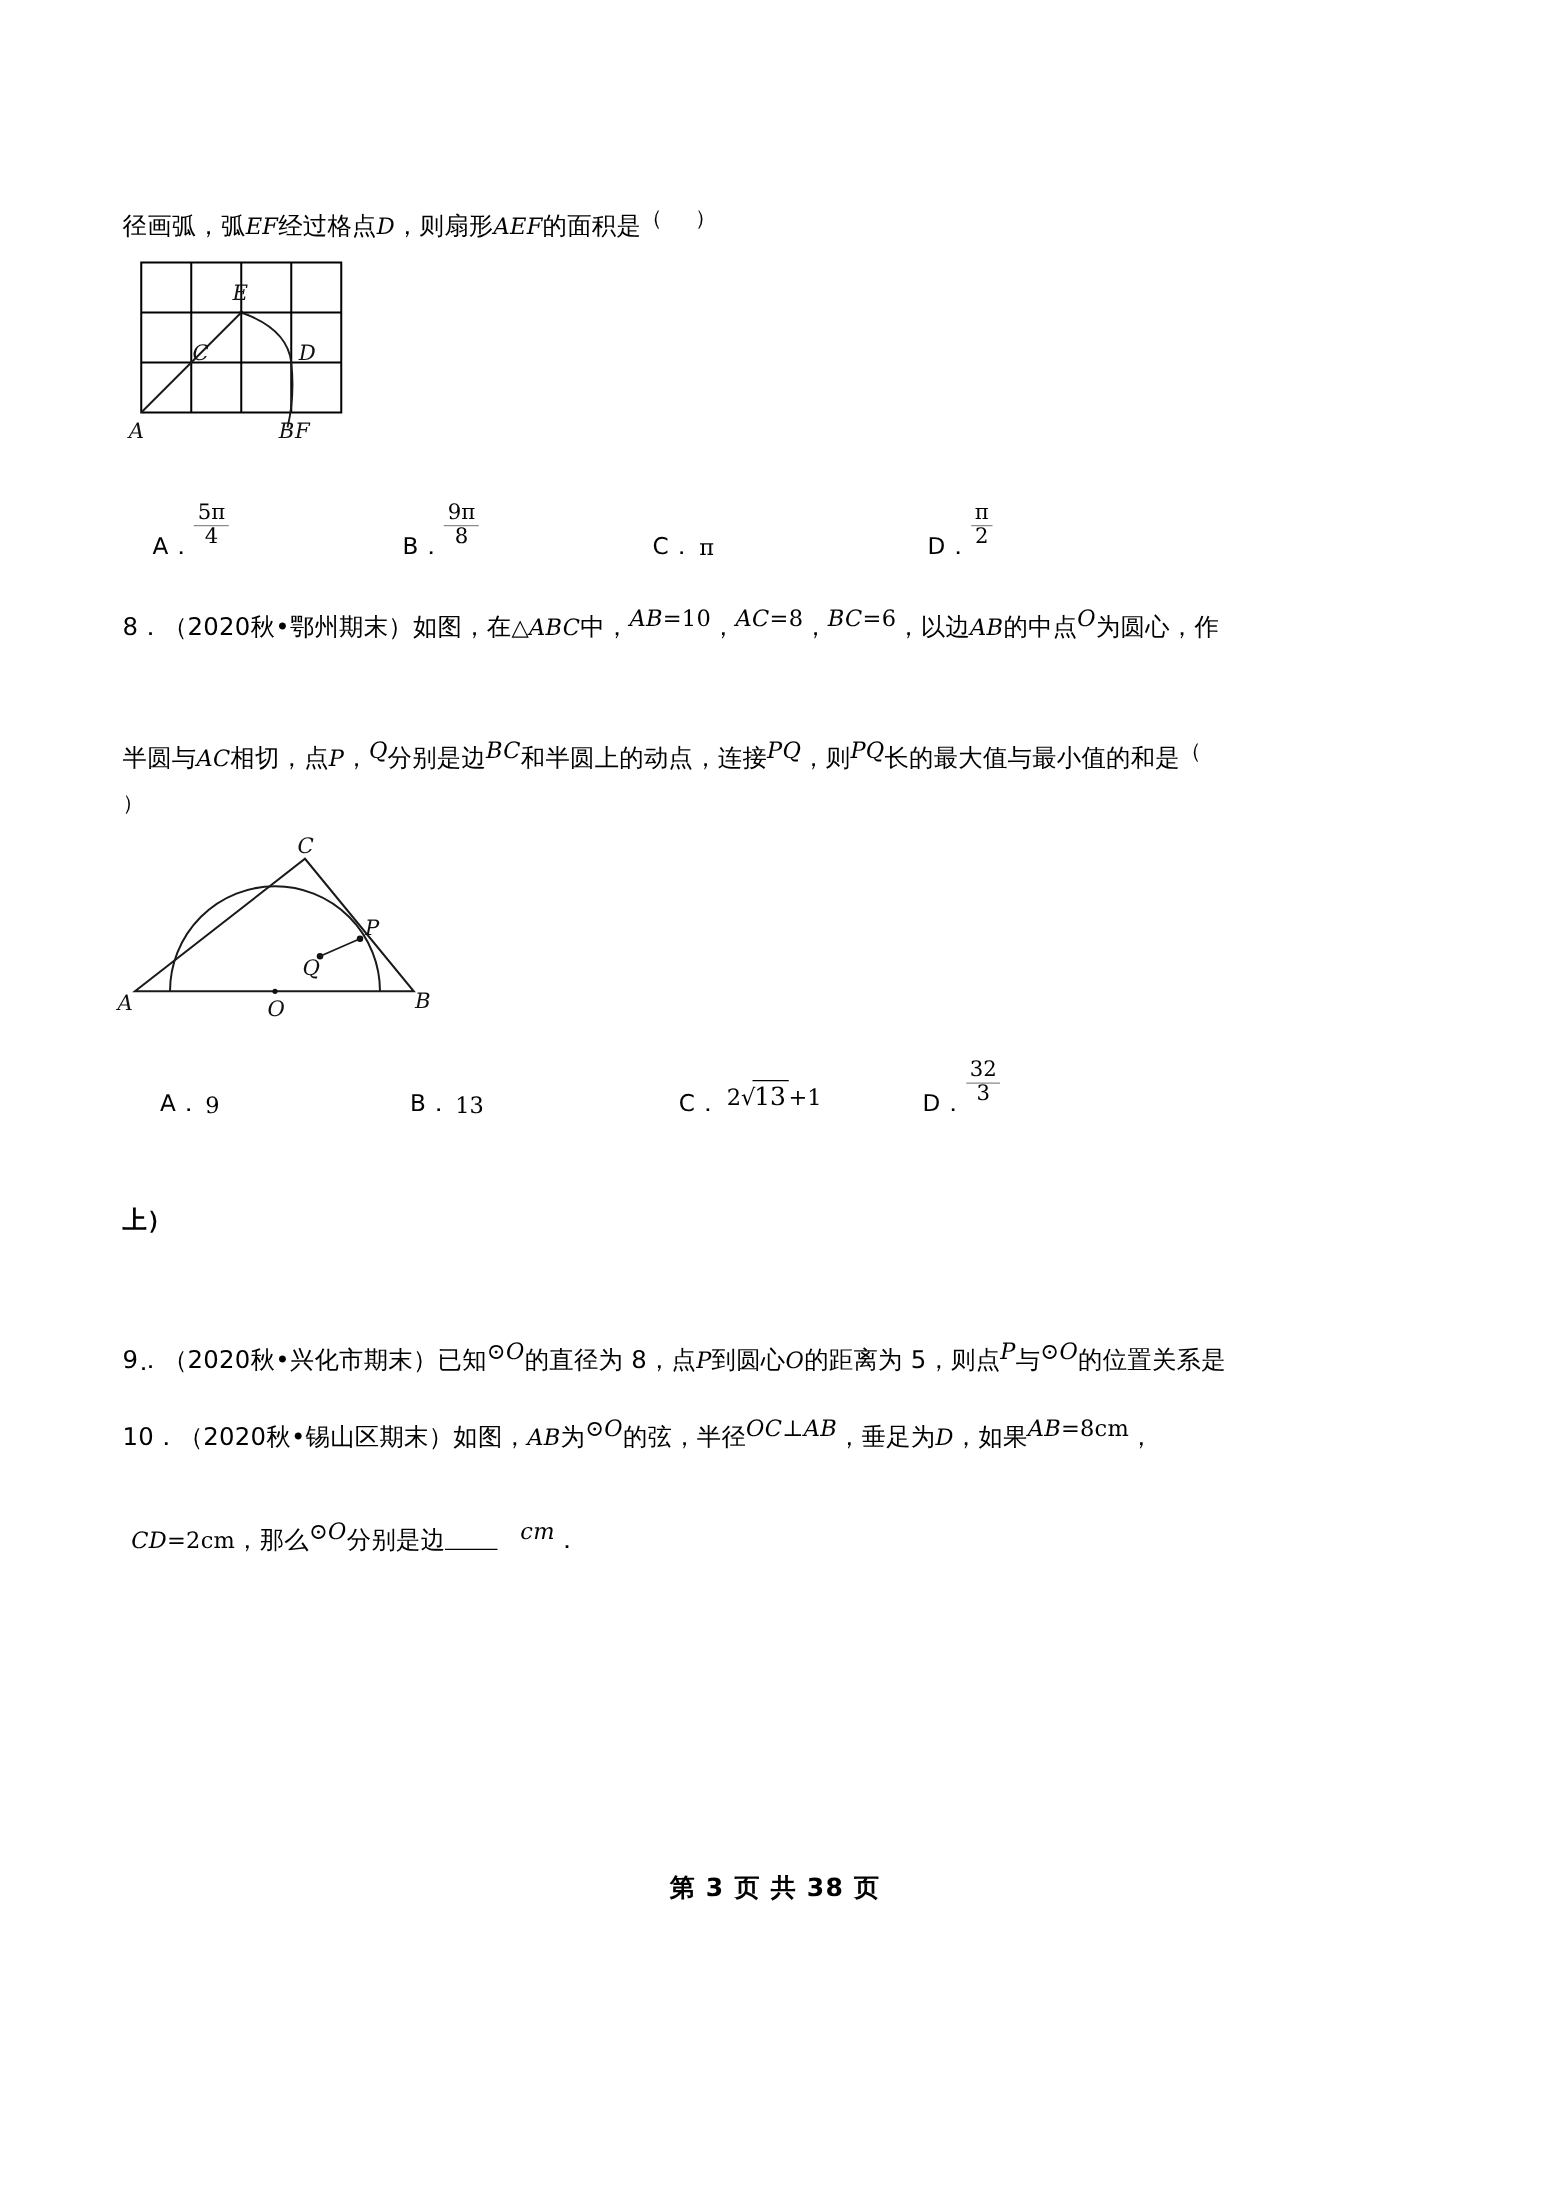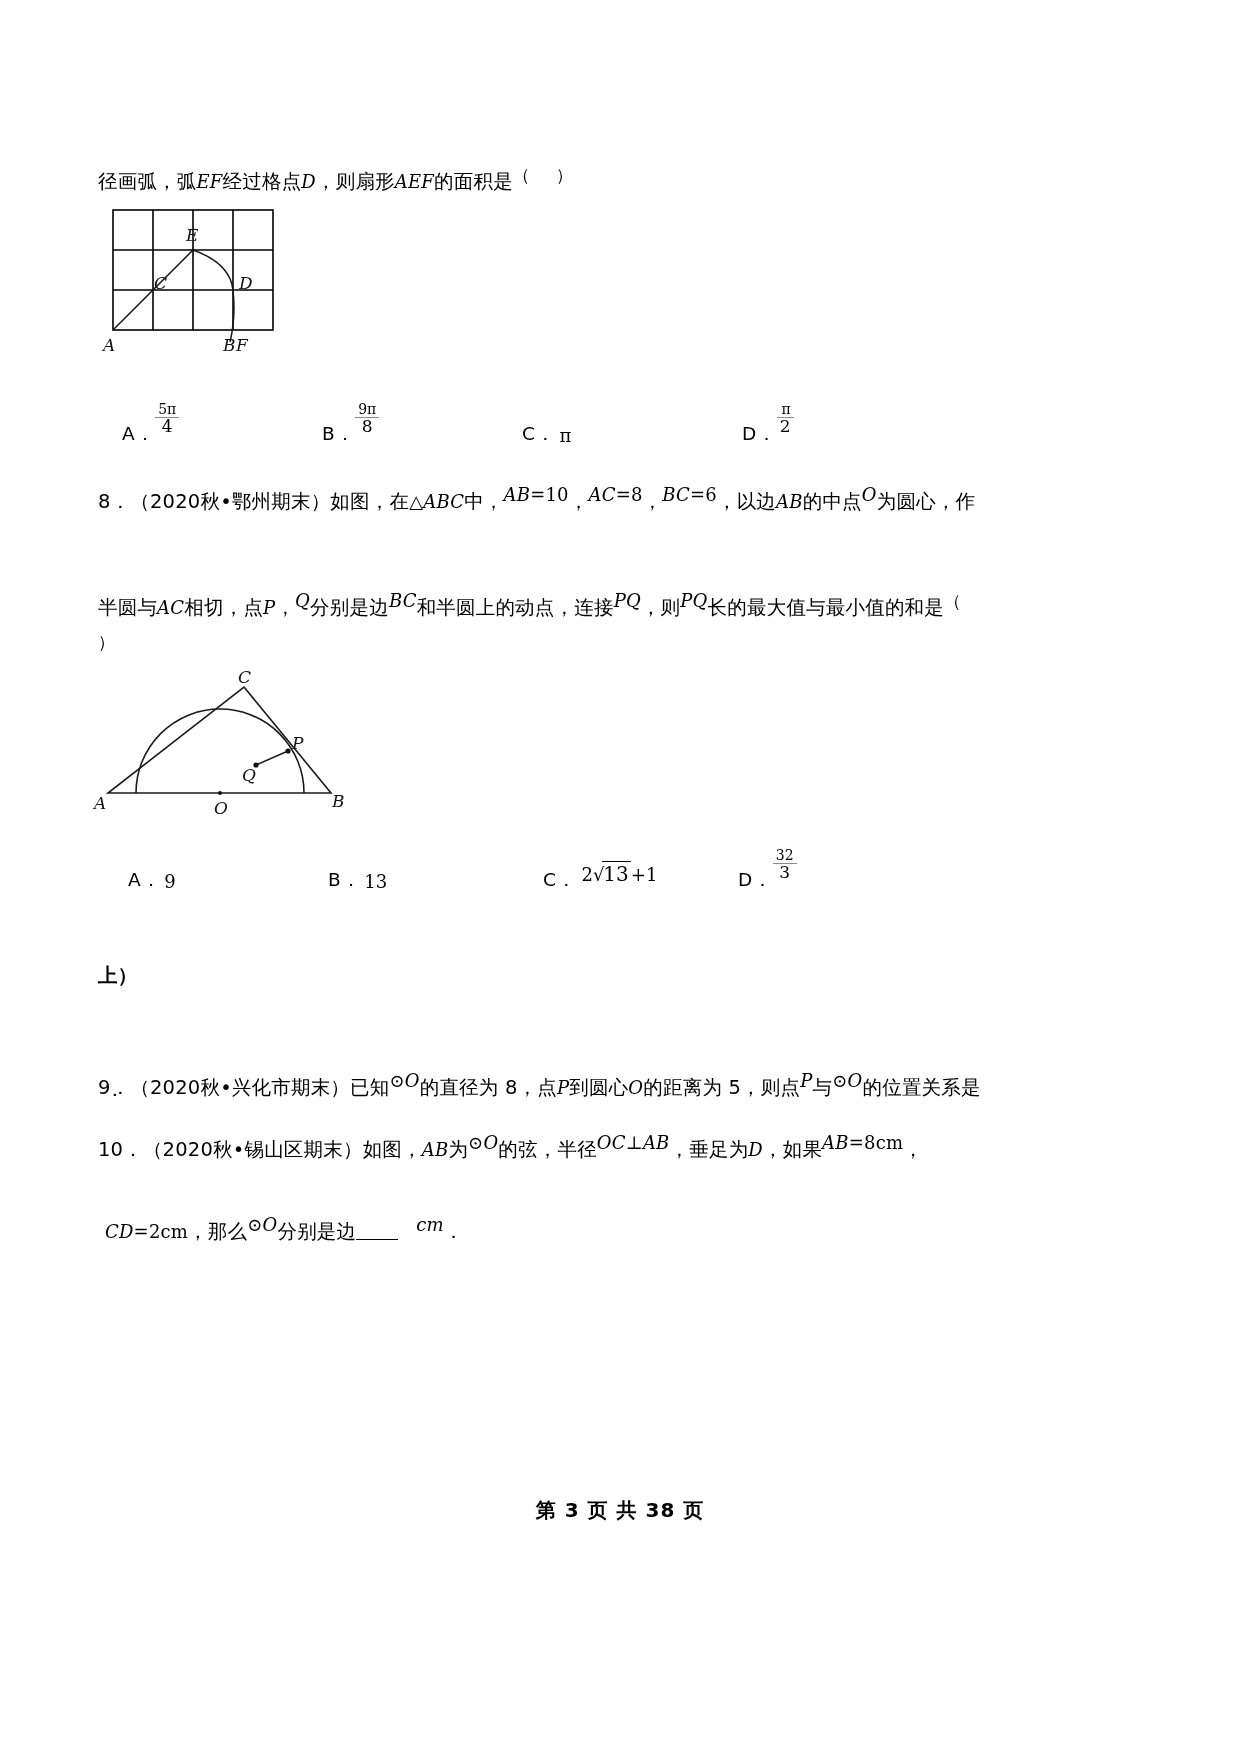--- a/index.html
+++ b/index.html
@@ -57,21 +57,21 @@
     vertical-align: -0.55em;
     text-align: center;
     font-family: "DejaVu Serif", serif;
     font-style: normal;
     line-height: 1.05;
     position: relative;
     top: -10px;
   }
   .frac .num {
     display: block;
-    font-size: 14px;
+    font-size: 17px;
     padding: 0 3px;
     text-align: right;
   }
   .frac .den {
     display: block;
     font-size: 17px;
     padding: 0 3px;
     border-top: 1.6px solid #8a8a8a;
   }
 

